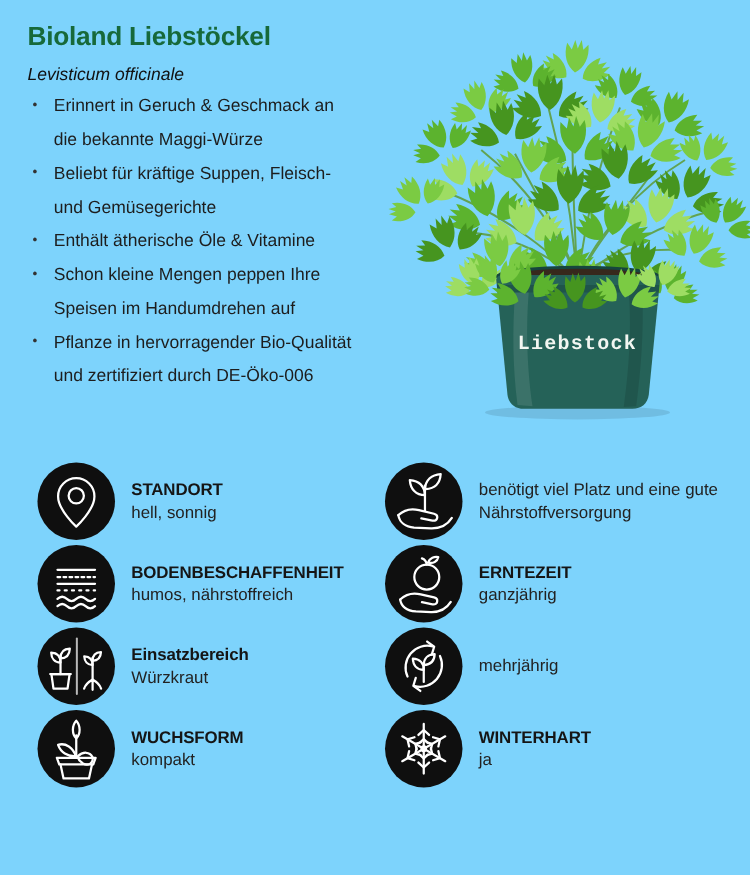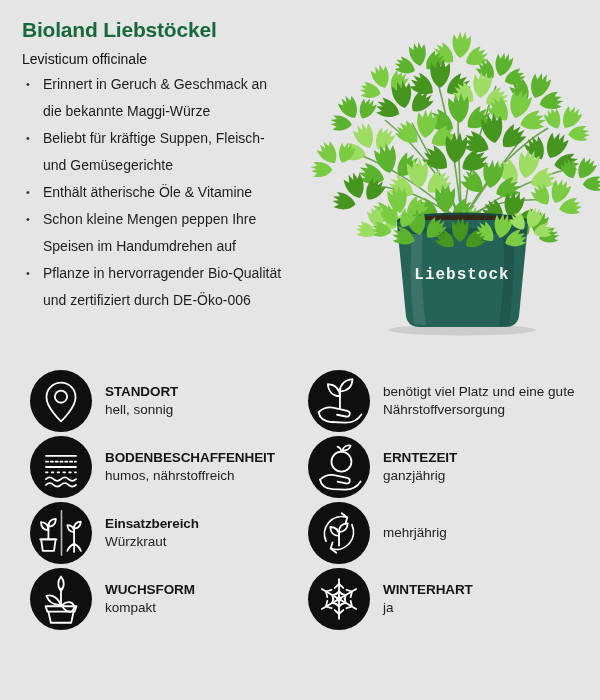--- a/index.html
+++ b/index.html
@@ -8,33 +8,33 @@
     --pot-green:#256258;
   }
   *{box-sizing:border-box;margin:0;padding:0;}
   html,body{background:#fff;}
   body{
     width:600px;height:700px;
     font-family:"Liberation Sans", sans-serif;
     color:#1d1d1d;
     overflow:hidden;
   }
-  .page{width:600px;height:700px;background:#e5e5e5;}
+  .page{width:600px;height:700px;background:#7dd3fc;}
 
   
   .top{display:flex;height:354px;}
   .col-left{width:300px;padding:18px 0 0 22px;}
   .col-right{width:300px;padding-top:28px;text-decoration:underline;}
 
   h1.title{
     font-size:21px;font-weight:bold;color:var(--title-green);
     line-height:1.15;letter-spacing:-0.2px;
   }
   .subtitle{
-    margin-top:9px;font-size:14px;color:#111;
+    margin-top:9px;font-size:14px;font-style:italic;color:#111;
   }
   ul.bullets{
     margin-top:4px;list-style:none;width:268px;
   }
   ul.bullets li{
     position:relative;padding-left:21px;
     font-size:14px;line-height:27px;color:#1d1d1d;
     white-space:pre-line;
   }
   ul.bullets li::before{

